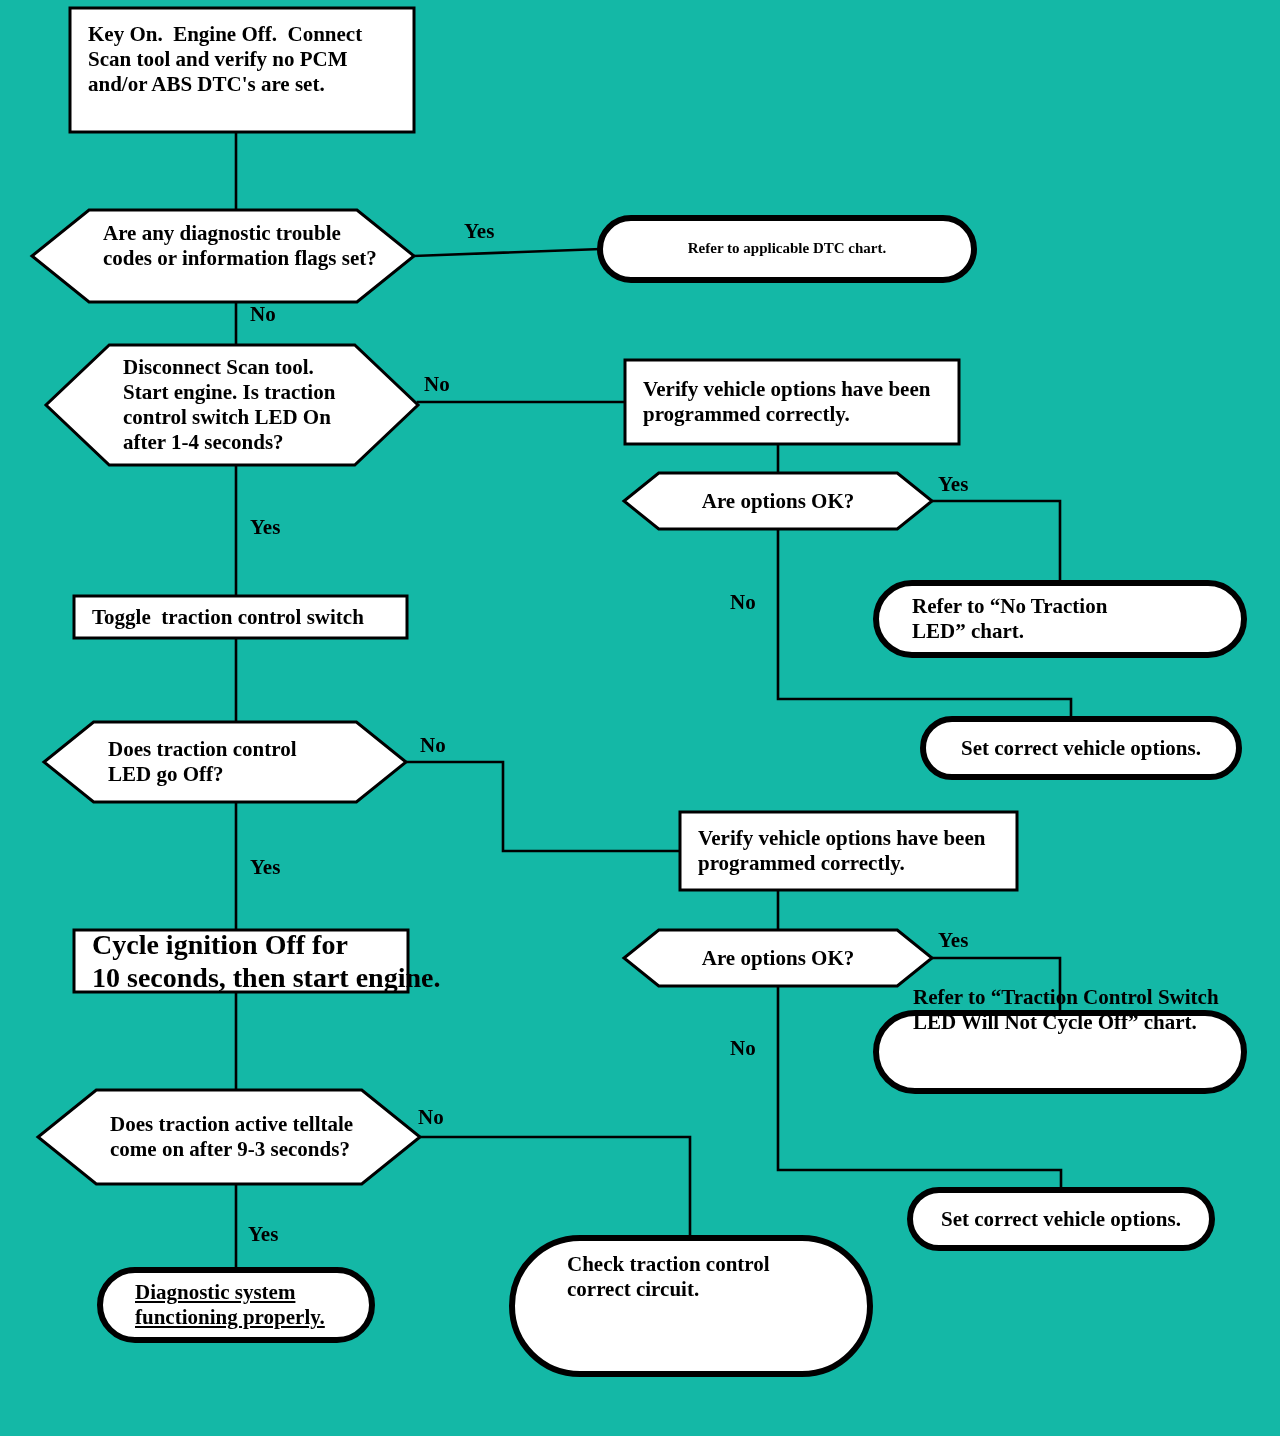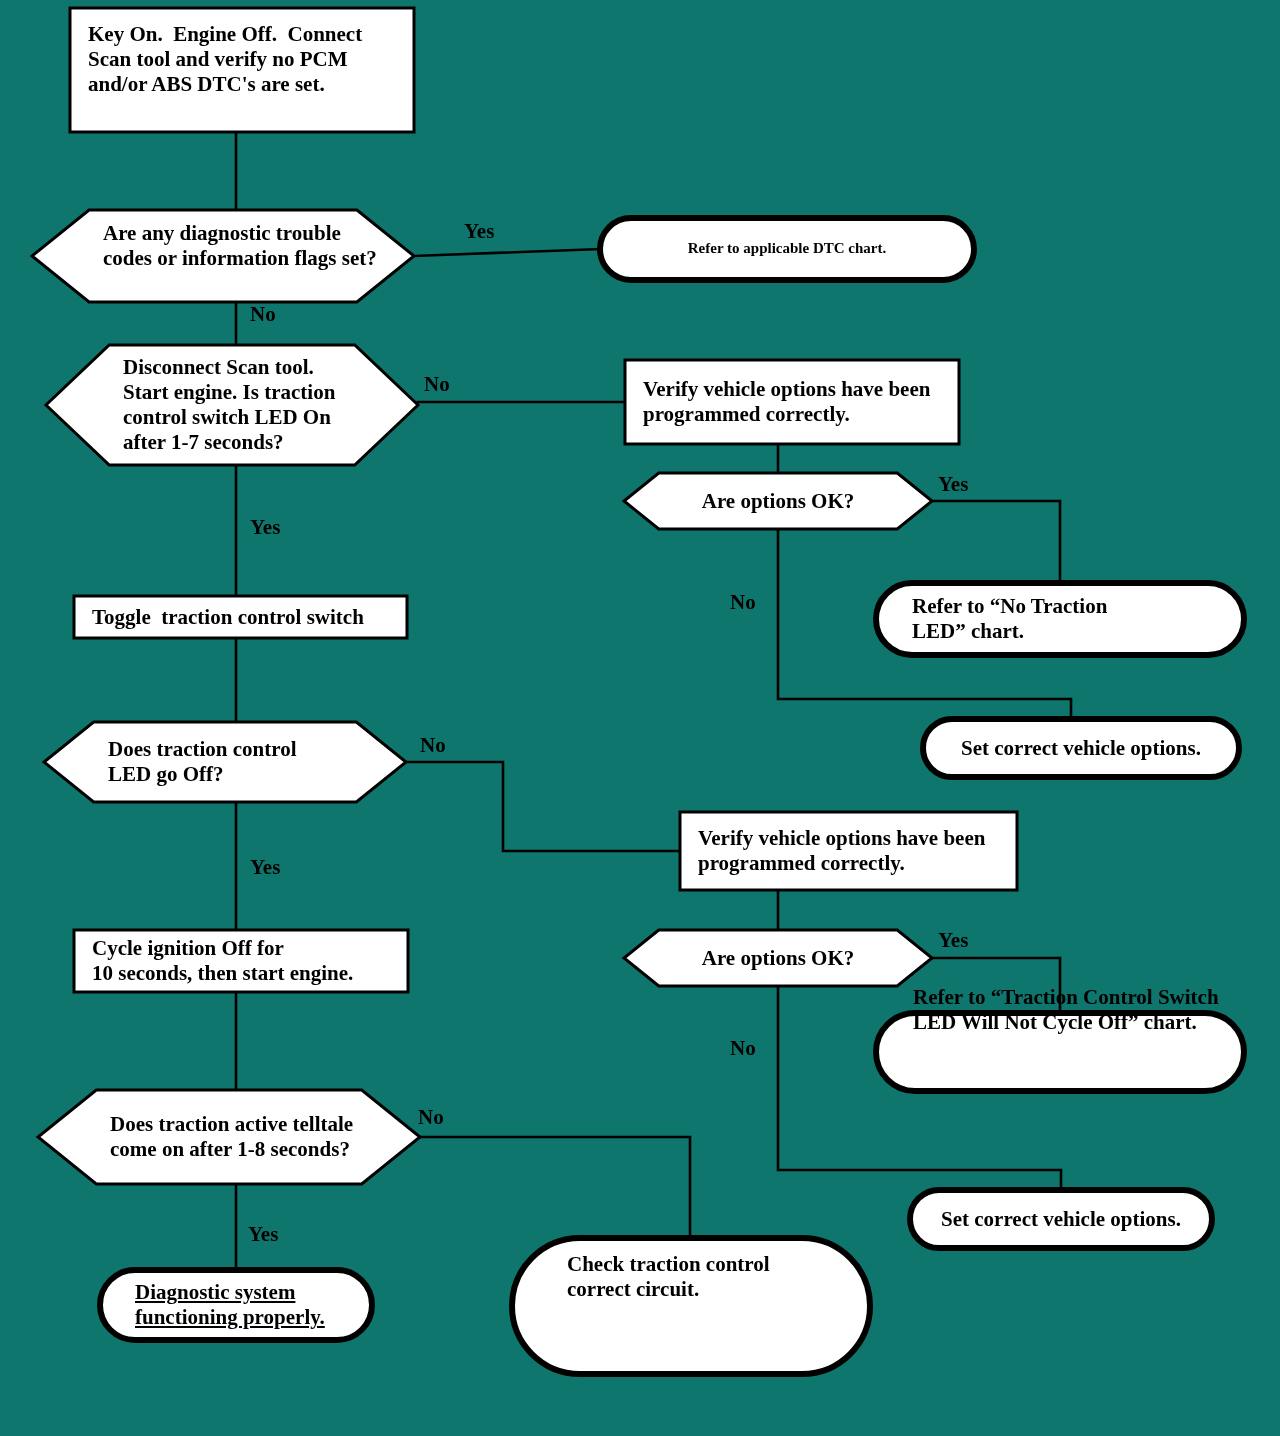--- a/index.html
+++ b/index.html
@@ -1,17 +1,17 @@
 <!DOCTYPE html>
 <html><head>
 <meta charset="utf-8">
 <style>
   html,body{margin:0;padding:0;background:#ffffff;}
   body{width:1280px;height:1436px;font-family:"Liberation Serif",serif;}
-  #sheet{position:relative;width:1280px;height:1436px;overflow:hidden;background:#0f766e;}
+  #sheet{position:relative;width:1280px;height:1436px;overflow:hidden;background:#14b8a6;}
   svg#flow{position:absolute;left:0;top:0;width:1280px;height:1436px;}
   .node-text{
     position:absolute;
     font-family:"Liberation Serif",serif;
     font-weight:bold;
     color:#000;
     line-height:1.18;
     white-space:pre;
     pointer-events:none;
   }
@@ -74,40 +74,40 @@
   <div id="text-layer">
       <div class="node-text ta-left" style="left: 70px; top: 8px; width: 344px; height: 124px; font-size: 21px; display: flex; flex-direction: column; justify-content: flex-start; align-items: flex-start; box-sizing: border-box; padding: 14px 14px 0px 18px;">Key On.  Engine Off.  Connect
 Scan tool and verify no PCM
 and/or ABS DTC's are set.</div>
       <div class="node-text ta-left" style="left: 32px; top: 200px; width: 382px; height: 92px; font-size: 21px; display: flex; flex-direction: column; justify-content: center; align-items: flex-start; box-sizing: border-box; padding: 0px 71px;">Are any diagnostic trouble
 codes or information flags set?</div>
       <div class="node-text ta-center" style="left: 600px; top: 218px; width: 374px; height: 62px; font-size: 15px; display: flex; flex-direction: column; justify-content: center; align-items: center; box-sizing: border-box; padding: 0px 33px;">Refer to applicable DTC chart.</div>
       <div class="node-text ta-left" style="left: 46px; top: 345px; width: 372px; height: 120px; font-size: 21px; display: flex; flex-direction: column; justify-content: center; align-items: flex-start; box-sizing: border-box; padding: 0px 77px;">Disconnect Scan tool.
 Start engine. Is traction
 control switch LED On
-after 1-7 seconds?</div>
+after 1-4 seconds?</div>
       <div class="node-text ta-left" style="left: 625px; top: 360px; width: 334px; height: 84px; font-size: 21px; display: flex; flex-direction: column; justify-content: center; align-items: flex-start; box-sizing: border-box; padding: 0px 14px 0px 18px;">Verify vehicle options have been
 programmed correctly.</div>
       <div class="node-text ta-center" style="left: 624px; top: 473px; width: 308px; height: 56px; font-size: 21px; display: flex; flex-direction: column; justify-content: center; align-items: center; box-sizing: border-box; padding: 0px 49px;">Are options OK?</div>
       <div class="node-text ta-left" style="left: 876px; top: 583px; width: 368px; height: 72px; font-size: 21px; display: flex; flex-direction: column; justify-content: center; align-items: flex-start; box-sizing: border-box; padding: 0px 36px;">Refer to “No Traction
 LED” chart.</div>
       <div class="node-text ta-center" style="left: 923px; top: 719px; width: 316px; height: 58px; font-size: 21px; display: flex; flex-direction: column; justify-content: center; align-items: center; box-sizing: border-box; padding: 0px 31px;">Set correct vehicle options.</div>
       <div class="node-text ta-left" style="left: 74px; top: 596px; width: 333px; height: 42px; font-size: 21px; display: flex; flex-direction: column; justify-content: center; align-items: flex-start; box-sizing: border-box; padding: 0px 14px 0px 18px;">Toggle  traction control switch</div>
       <div class="node-text ta-left" style="left: 44px; top: 722px; width: 362px; height: 80px; font-size: 21px; display: flex; flex-direction: column; justify-content: center; align-items: flex-start; box-sizing: border-box; padding: 0px 64px;">Does traction control
 LED go Off?</div>
       <div class="node-text ta-left" style="left: 680px; top: 812px; width: 337px; height: 78px; font-size: 21px; display: flex; flex-direction: column; justify-content: center; align-items: flex-start; box-sizing: border-box; padding: 0px 14px 0px 18px;">Verify vehicle options have been
 programmed correctly.</div>
       <div class="node-text ta-center" style="left: 624px; top: 930px; width: 308px; height: 56px; font-size: 21px; display: flex; flex-direction: column; justify-content: center; align-items: center; box-sizing: border-box; padding: 0px 49px;">Are options OK?</div>
       <div class="node-text ta-left" style="left: 876px; top: 971px; width: 368px; height: 78px; font-size: 21px; display: flex; flex-direction: column; justify-content: center; align-items: flex-start; box-sizing: border-box; padding: 0px 37px;">Refer to “Traction Control Switch
 LED Will Not Cycle Off” chart.</div>
       <div class="node-text ta-center" style="left: 910px; top: 1190px; width: 302px; height: 58px; font-size: 21px; display: flex; flex-direction: column; justify-content: center; align-items: center; box-sizing: border-box; padding: 0px 31px;">Set correct vehicle options.</div>
-      <div class="node-text ta-left" style="left: 74px; top: 930px; width: 386px; height: 62px; font-size: 21px; display: flex; flex-direction: column; justify-content: center; align-items: flex-start; box-sizing: border-box; padding: 0px 14px 0px 18px;">Cycle ignition Off for
+      <div class="node-text ta-left" style="left: 74px; top: 930px; width: 386px; height: 62px; font-size: 28px; display: flex; flex-direction: column; justify-content: center; align-items: flex-start; box-sizing: border-box; padding: 0px 14px 0px 18px;">Cycle ignition Off for
 10 seconds, then start engine.</div>
       <div class="node-text ta-left" style="left: 38px; top: 1090px; width: 382px; height: 94px; font-size: 21px; display: flex; flex-direction: column; justify-content: center; align-items: flex-start; box-sizing: border-box; padding: 0px 72px;">Does traction active telltale
-come on after 1-8 seconds?</div>
+come on after 9-3 seconds?</div>
       <div class="node-text ta-left" style="left: 512px; top: 1238px; width: 358px; height: 136px; font-size: 21px; display: flex; flex-direction: column; justify-content: flex-start; align-items: flex-start; box-sizing: border-box; padding: 14px 55px 0px;">Check traction control
 correct circuit.</div>
       <div class="node-text ta-left" style="left: 100px; top: 1270px; width: 272px; height: 70px; font-size: 21px; display: flex; flex-direction: column; justify-content: center; align-items: flex-start; box-sizing: border-box; padding: 0px 35px; text-decoration: underline;">Diagnostic system
 functioning properly.</div>
     </div>
   <div id="label-layer">
       <div class="edge-label" style="left: 464px; top: 219px;">Yes</div>
       <div class="edge-label" style="left: 250px; top: 302px;">No</div>
       <div class="edge-label" style="left: 424px; top: 372px;">No</div>
       <div class="edge-label" style="left: 250px; top: 515px;">Yes</div>

